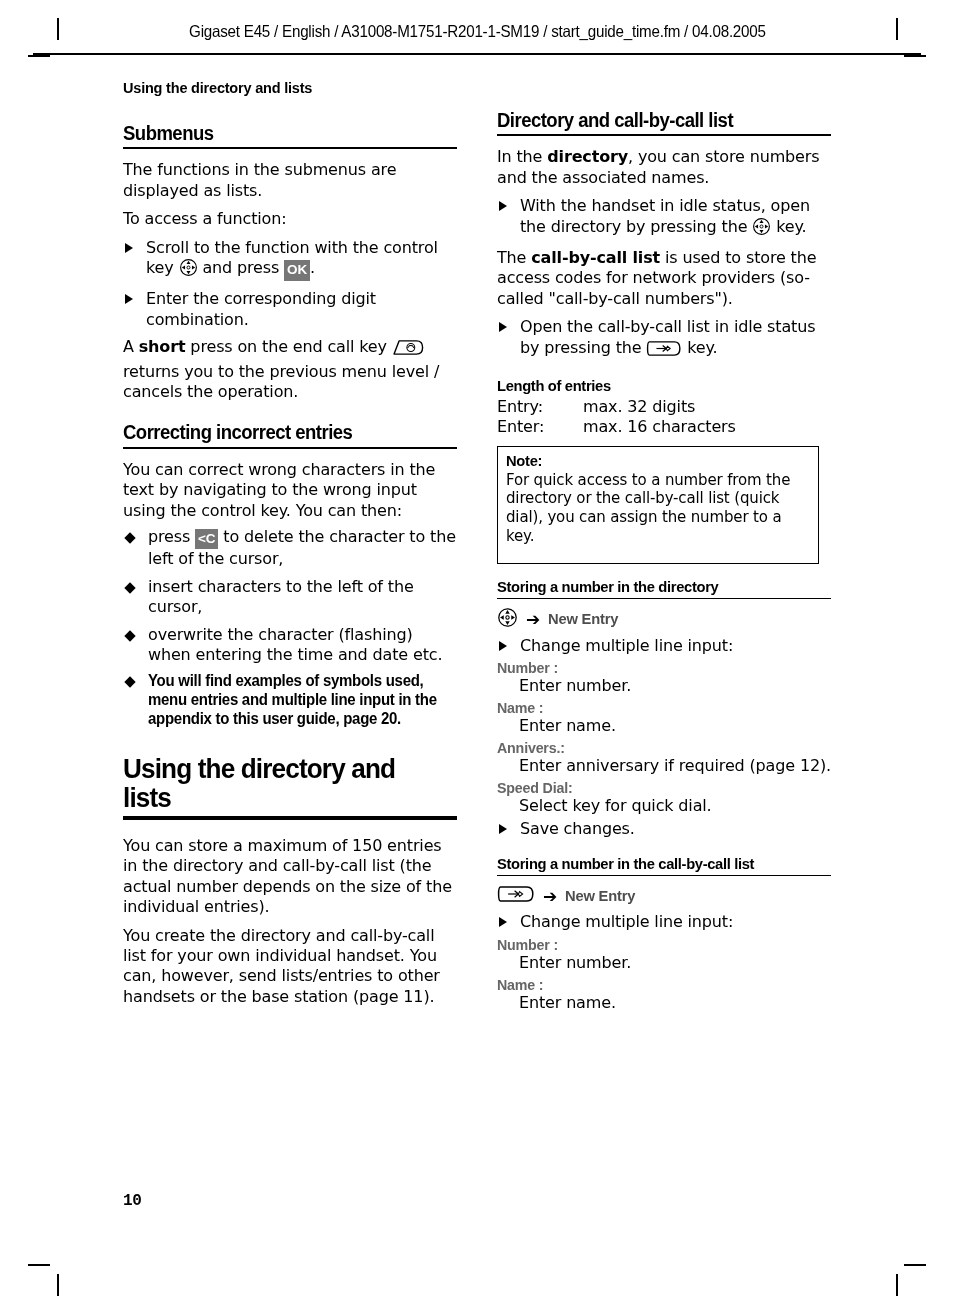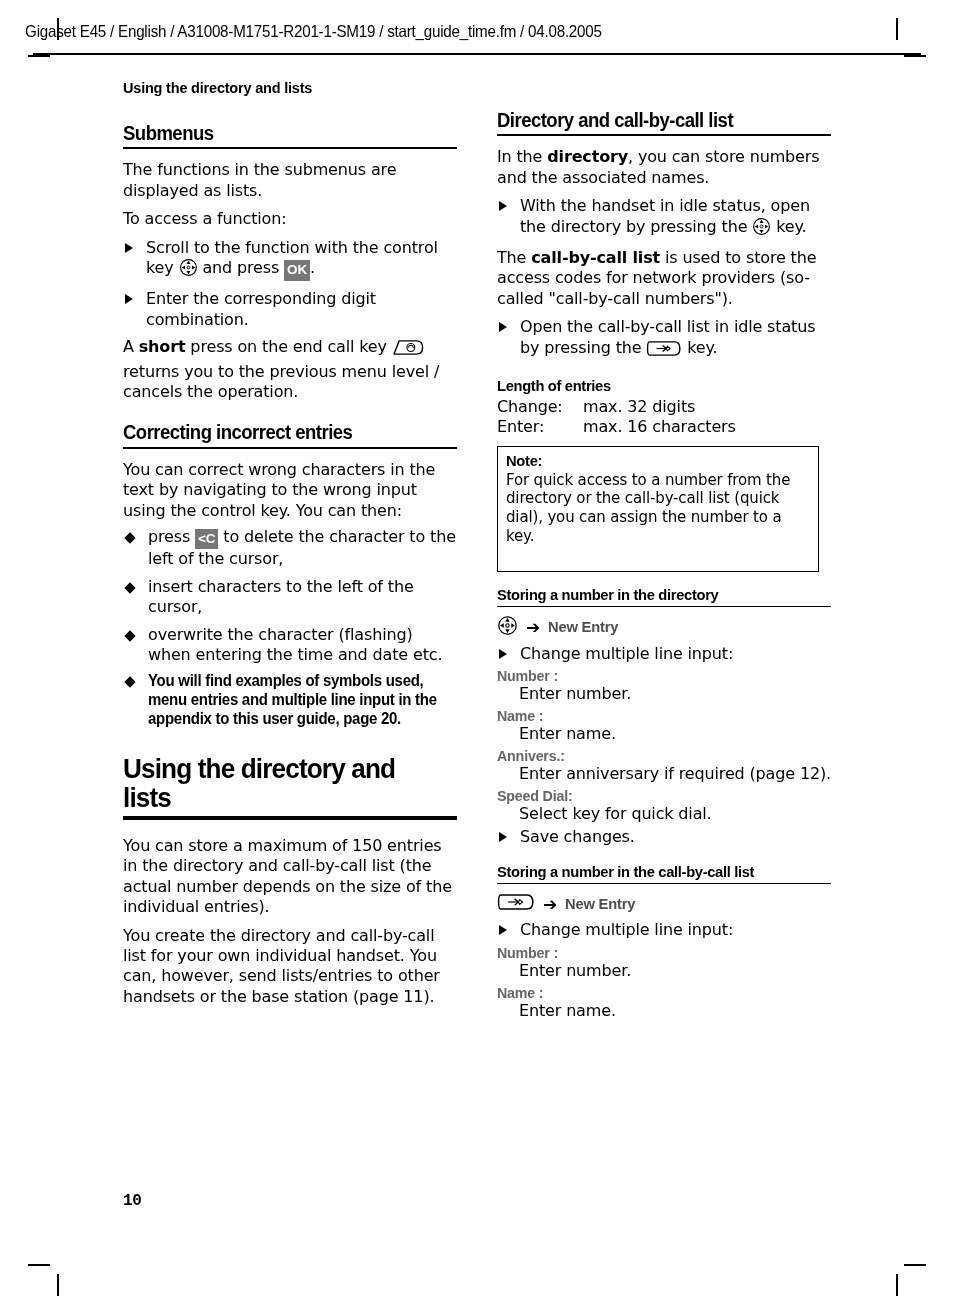--- a/index.html
+++ b/index.html
@@ -19,20 +19,21 @@
   
   .crop { position: absolute; background: #000; }
   .crop-v { width: 2px; height: 22px; }
   .crop-h { width: 22px; height: 2px; }
 
   
   .page-header {
     position: absolute;
     left: 0; top: 22px;
     width: 954px;
+    text-align: center;
   }
   .page-header .htext {
     font-family: "Liberation Sans", sans-serif;
     font-size: 16.5px;
     letter-spacing: -0.25px;
     color: #000;
     white-space: nowrap;
     transform: scaleX(0.92);
     display: inline-block;
     transform-origin: center;
@@ -212,21 +213,21 @@
     display: inline-block;
     font-size: 17px;
     font-weight: bold;
     line-height: 1;
     color: #000;
   }
 
   
   .notebox {
     border: 1.6px solid #000;
-    padding: 5px 8px 25px 8px;
+    padding: 5px 8px 17px 8px;
     margin: 8px 12px 14px 0;
   }
   .notebox .note-title {
     font-family: "Liberation Sans", sans-serif;
     font-weight: bold;
     font-size: 15.5px;
     letter-spacing: -0.3px;
     margin-bottom: 1px;
     transform: scaleX(0.95);
     transform-origin: left center;
@@ -366,21 +367,21 @@
           <path d="M11 9 H21" stroke="#000" stroke-width="1.2"></path>
           <path d="M17.6 5.8 L21.4 9 L17.6 12.2" fill="none" stroke="#000" stroke-width="1.2" stroke-linejoin="round"></path>
           <path d="M22.6 6.6 L25.6 9 L22.6 11.4 L21.4 9 Z" fill="none" stroke="#000" stroke-width="1.1"></path>
         </svg></span><span> key.</span>
     </div>
 
     <h3 class="h-sub">Length of entries</h3>
 
     <div class="minitable">
       <div class="row">
-        <div class="c1">Change:</div>
+        <div class="c1">Entry:</div>
         <div>max. 32 digits</div>
       </div>
       <div class="row">
         <div class="c1">Enter:</div>
         <div>max. 16 characters</div>
       </div>
     </div>
 
     <div class="notebox">
       <div class="note-title">Note:</div>

